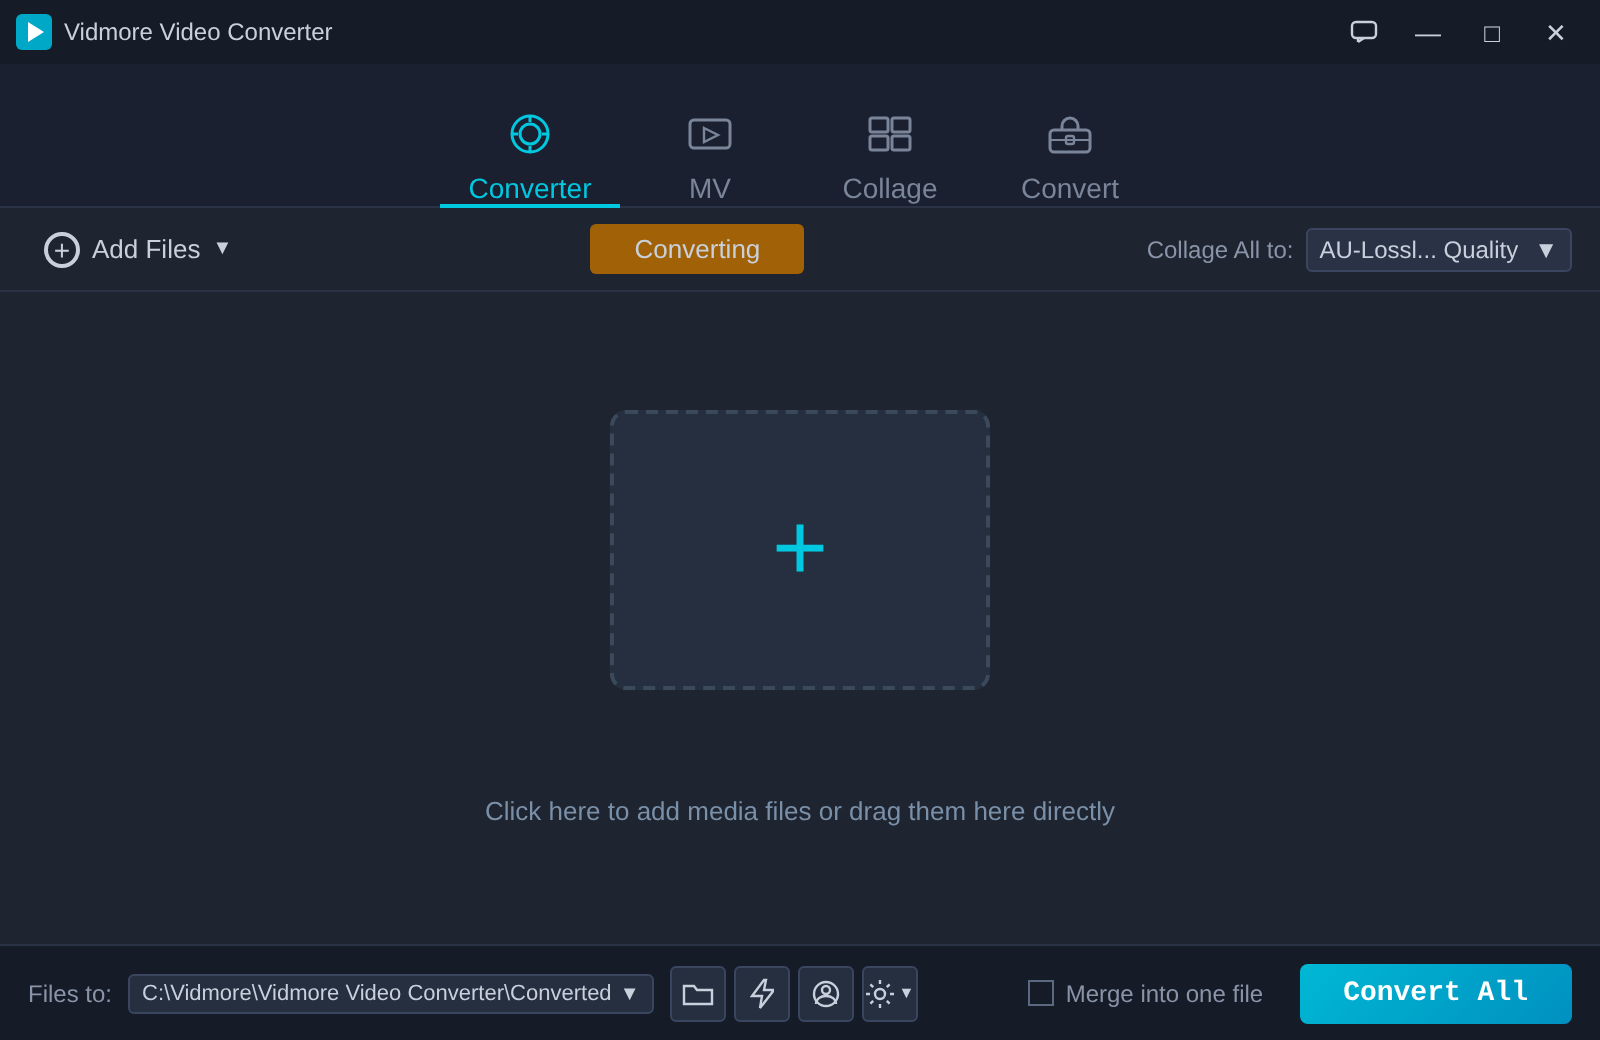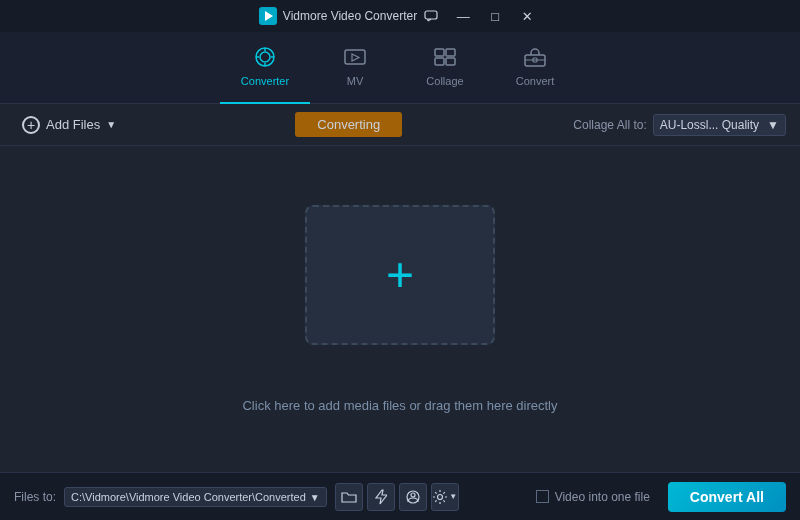--- a/index.html
+++ b/index.html
@@ -13,21 +13,21 @@
       user-select: none;
     }
 
     
     #title-bar {
       height: 32px;
       background: #161c27;
       display: flex;
       align-items: center;
       padding: 0 8px;
-      justify-content: center;
+      justify-content: space-between;
     }
     #title-bar-left {
       display: flex;
       align-items: center;
       gap: 6px;
     }
     #app-icon {
       width: 18px;
       height: 18px;
     }
@@ -60,26 +60,26 @@
       display: flex;
       align-items: center;
       justify-content: center;
       gap: 0;
       border-bottom: 1px solid #2a3245;
     }
     .nav-tab {
       display: flex;
       flex-direction: column;
       align-items: center;
-      justify-content: center;
+      justify-content: flex-end;
       width: 90px;
       height: 72px;
       cursor: pointer;
       color: #7a8599;
-      font-size: 11px;
+      font-size: 14px;
       gap: 4px;
       border-bottom: 2px solid transparent;
     }
     .nav-tab.active {
       color: #00c8e0;
       border-bottom: 2px solid #00c8e0;
     }
     .nav-icon {
       font-size: 20px;
       line-height: 1;
@@ -274,20 +274,21 @@
     #convert-all-btn {
       background: linear-gradient(135deg, #00b8d4, #0090c0);
       border: none;
       color: #fff;
       font-size: 14px;
       font-weight: 600;
       padding: 7px 22px;
       border-radius: 4px;
       cursor: pointer;
       white-space: nowrap;
+      font-family: Liberation Mono, monospace;
     }
   </style>
 </head>
 <body>
 
 <div id="title-bar">
   <div id="title-bar-left">
     <svg id="app-icon" viewBox="0 0 18 18" fill="none" xmlns="http://www.w3.org/2000/svg">
       <rect width="18" height="18" rx="3" fill="#00a8c8"></rect>
       <polygon points="6,4 14,9 6,14" fill="white"></polygon>
@@ -410,17 +411,17 @@
       <svg width="16" height="16" viewBox="0 0 16 16" fill="none">
         <circle cx="8" cy="8" r="2.5" stroke="#c8d0dc" stroke-width="1.2" fill="none"></circle>
         <path d="M8 1v2M8 13v2M1 8h2M13 8h2M3.2 3.2l1.4 1.4M11.4 11.4l1.4 1.4M3.2 12.8l1.4-1.4M11.4 4.6l1.4-1.4" stroke="#c8d0dc" stroke-width="1.2"></path>
       </svg>
       <span style="font-size:8px;color:#c8d0dc;margin-left:1px;">▼</span>
     </div>
   </div>
 
   <div id="merge-checkbox-area">
     <div id="merge-checkbox"></div>
-    <span>Video into one file</span>
+    <span>Merge into one file</span>
   </div>
 
   <button id="convert-all-btn">Convert All</button>
 </div>
 
 </body></html>

